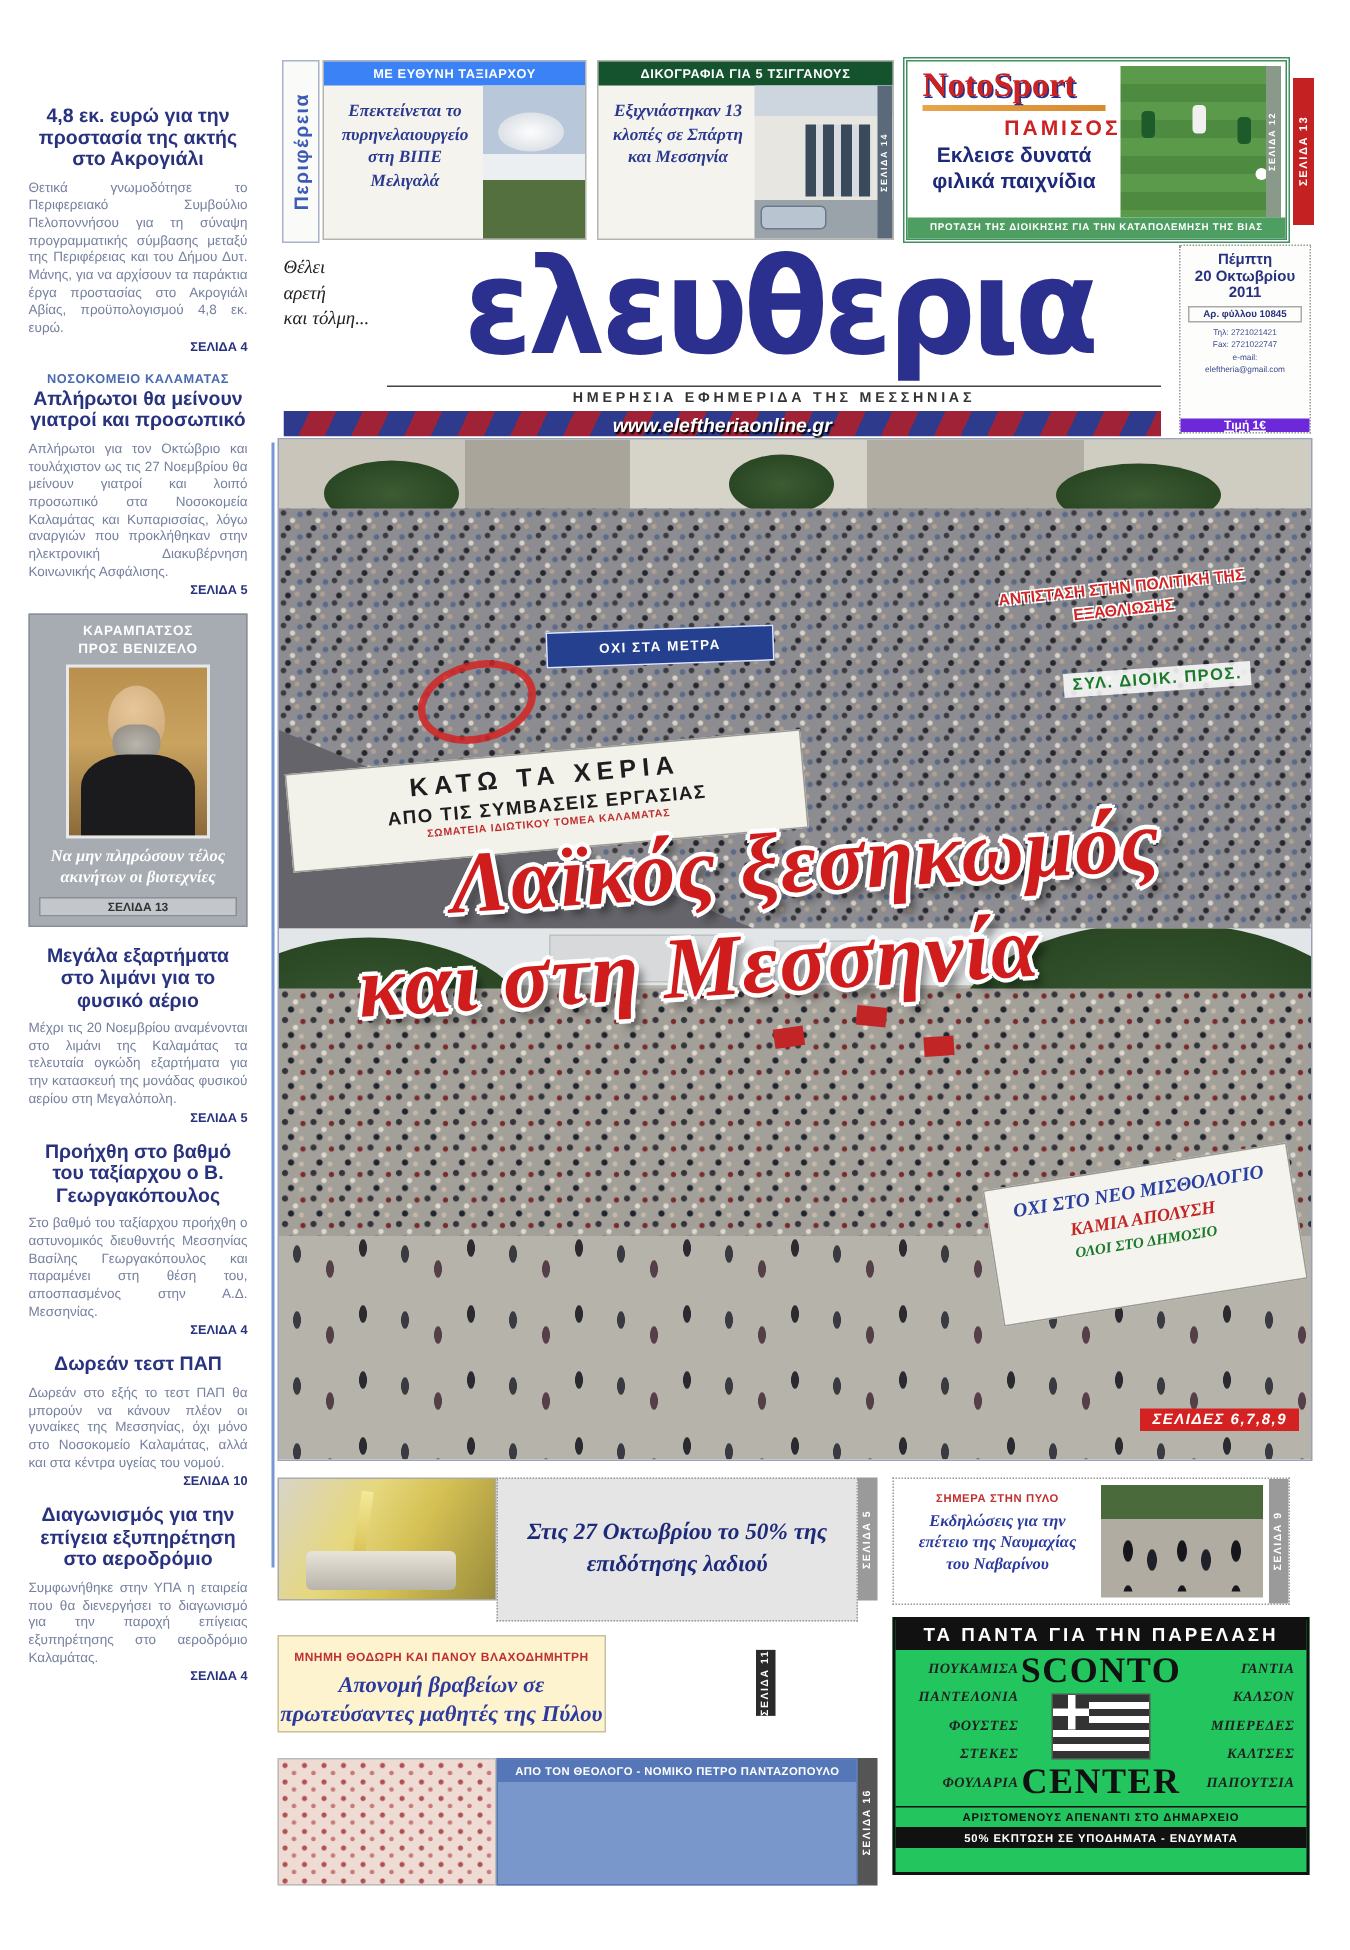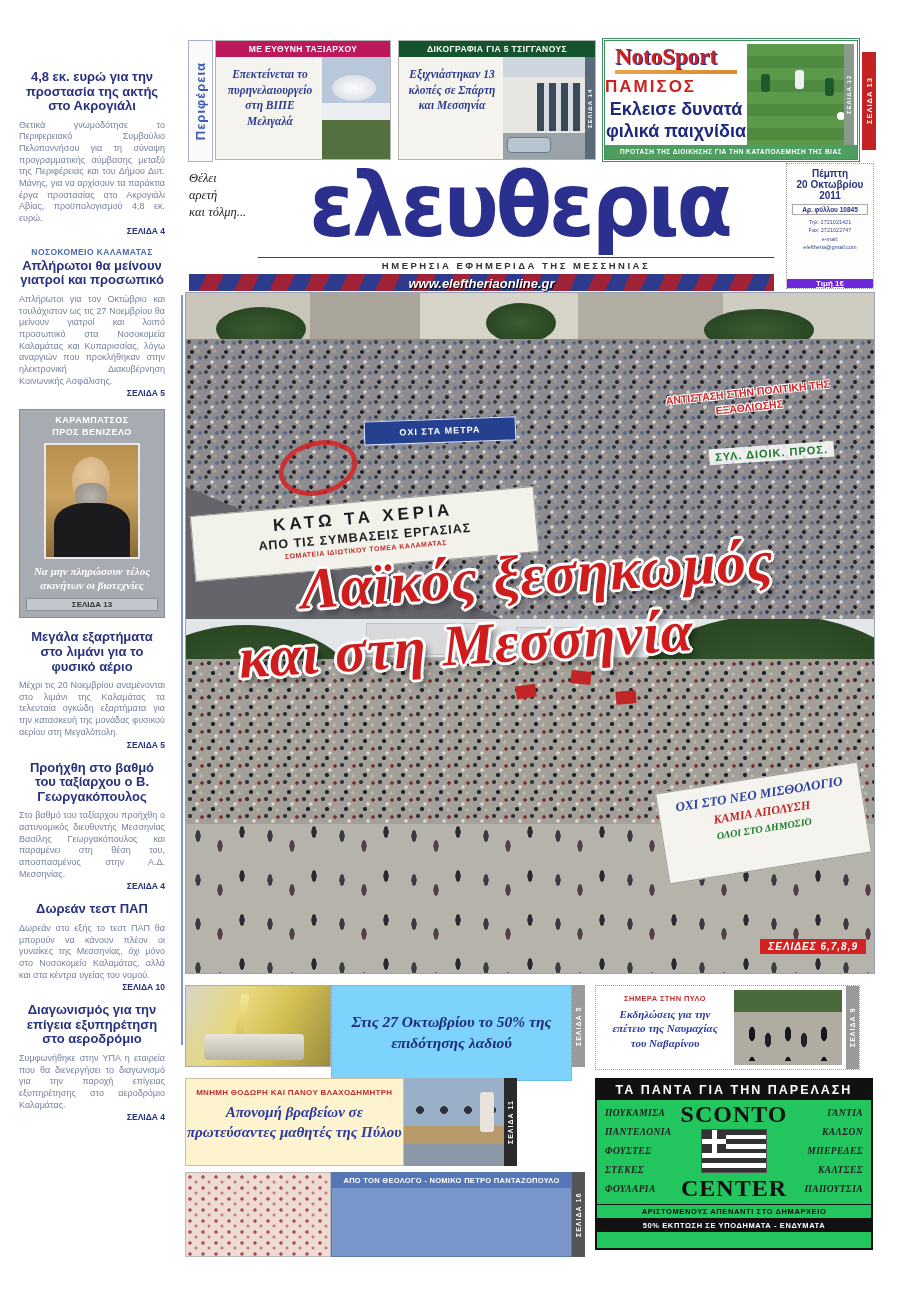--- a/index.html
+++ b/index.html
@@ -33,22 +33,22 @@
   .tb-title{flex:1;color:#2b3a8e;font-weight:bold;font-style:italic;font-size:11.5px;line-height:1.35;
             text-align:center;padding:10px 4px 0 6px;font-family:"Liberation Serif",serif;}
   .tb-photo{position:relative;overflow:hidden;}
   #periferia{position:absolute;left:188px;top:40px;width:23px;height:120px;border:1px solid #a9b2c8;background:#fafaf8;
              display:flex;align-items:center;justify-content:center;}
   #periferia span{color:#3b5bb5;font-weight:bold;font-size:13px;letter-spacing:1px;}
   #sportbox{position:absolute;left:602px;top:38px;width:258px;height:124px;border:3px double #3f8f5f;background:#fff;box-sizing:border-box;}
   .ns-logo{font-family:"Liberation Serif",serif;font-weight:bold;font-size:23px;color:#cc2222;
            text-shadow:1px 1px 0 #26308c;line-height:1;padding:4px 0 0 10px;}
   .ns-bar{height:4px;background:linear-gradient(90deg,#e8a54a,#d88a30);margin:2px 10px 3px 10px;}
-  .ns-team{color:#cc2222;font-weight:bold;font-size:17px;text-align:left;letter-spacing:2px;}
-  .ns-title{color:#1d2a7a;font-weight:bold;font-size:18px;text-align:center;line-height:1.2;margin-top:2px;}
+  .ns-team{color:#cc2222;font-weight:bold;font-size:14px;text-align:right;letter-spacing:2px;}
+  .ns-title{color:#1d2a7a;font-weight:bold;font-size:14px;text-align:center;line-height:1.2;margin-top:2px;}
   .ns-foot{position:absolute;left:0;right:0;bottom:0;height:14px;line-height:14px;background:#4e9e62;
            color:#fff;font-size:6.5px;font-weight:bold;text-align:center;letter-spacing:.5px;}
   .vtag{color:#fff;font-weight:bold;font-size:7px;display:flex;align-items:center;justify-content:center;letter-spacing:1px;}
   
   #slogan{position:absolute;left:189px;top:170px;width:80px;color:#222;font-family:"Liberation Serif",serif;
           font-style:italic;font-size:12.5px;line-height:1.35;}
   #logo{position:absolute;left:262px;top:158px;width:515px;height:96px;color:#2b2f8e;
         font-family:"DejaVu Sans",sans-serif;font-weight:bold;font-size:82px;letter-spacing:-3px;
         transform:scaleY(1.08);text-align:center;line-height:96px;}
   #sub-rule{position:absolute;left:258px;top:257px;width:516px;height:1px;background:#444;}
@@ -123,38 +123,38 @@
   #headline1{left:36px;top:248px;width:630px;font-size:58px;}
   #headline2{left:0px;top:318px;width:560px;font-size:58px;}
   #pages-badge{position:absolute;right:8px;top:646px;z-index:7;background:#d42222;color:#fff;font-weight:bold;
                font-style:italic;font-size:10px;padding:2px 8px;letter-spacing:1px;}
   
   .bstrip{position:absolute;display:flex;}
   #oilphoto{width:146px;height:82px;border:1px solid #aaa;box-sizing:border-box;
             background:linear-gradient(120deg,#d8d4c8 0%,#e6d87e 35%,#d4c053 60%,#9a8c3c 100%);position:relative;}
   .oil-jet{position:absolute;left:52px;top:8px;width:8px;height:46px;background:linear-gradient(#f4e89a,#d8c050);transform:rotate(8deg);}
   .oil-pan{position:absolute;left:18px;bottom:6px;width:100px;height:26px;background:linear-gradient(#e8e4da,#b8b4aa);border-radius:4px;}
-  #oilbox{width:241px;height:96px;background:#7dd3fc;border:1px dotted #999;box-sizing:border-box;
+  #oilbox{width:241px;height:96px;background:#e5e5e5;border:1px dotted #999;box-sizing:border-box;
           display:flex;align-items:center;justify-content:center;padding:0 10px;}
   #oilbox div{color:#1d2a7a;font-weight:bold;font-style:italic;font-size:15.5px;line-height:1.35;text-align:center;
               font-family:"Liberation Serif",serif;}
   .graytag{width:13px;background:#9a9a9a;}
   .blacktag{width:13px;background:#2a2a2a;}
   #pylosbox{position:absolute;left:595px;top:985px;width:265px;height:85px;border:1px dotted #999;background:#fff;
             box-sizing:border-box;display:flex;}
   .py-text{width:122px;padding:8px 4px 0 8px;text-align:center;}
   .py-kicker{color:#c03030;font-weight:bold;font-size:7.5px;letter-spacing:.4px;}
   .py-title{color:#2a3a9e;font-weight:bold;font-style:italic;font-size:11px;line-height:1.3;margin-top:4px;
             font-family:"Liberation Serif",serif;}
   .py-photo{flex:1;margin:4px;background:linear-gradient(180deg,#4a6a3c 0 30%,#b0aca2 30% 100%);position:relative;overflow:hidden;}
   .band{position:absolute;left:8px;top:30px;right:8px;bottom:4px;
         background-image:radial-gradient(ellipse 5px 11px at 10px 14px,#16161c 60%,transparent 70%),
           radial-gradient(ellipse 5px 11px at 26px 20px,#20202a 60%,transparent 70%);
         background-size:36px 30px;}
-  #awardsrow{position:absolute;left:185px;top:1078px;width:332px;height:88px;display:flex;}
+  #awardsrow{position:absolute;left:185px;top:1078px;width:332px;height:88px;display:flex;align-items:center;}
   #awardsbox{width:265px;background:#fdf3cf;border:1px solid #c8c0a0;box-sizing:border-box;text-align:center;padding-top:9px;}
   .aw-kicker{color:#c03030;font-weight:bold;font-size:8px;letter-spacing:.3px;}
   .aw-title{color:#2a3a9e;font-weight:bold;font-style:italic;font-size:15px;line-height:1.3;margin-top:6px;
             font-family:"Liberation Serif",serif;}
   #awardsphoto{width:122px;background:linear-gradient(180deg,#9ab0c8 0 55%,#b89a6a 55% 75%,#8a98a8 75% 100%);position:relative;overflow:hidden;}
   .aw-people{position:absolute;left:4px;top:24px;right:4px;height:26px;
              background-image:radial-gradient(circle 6px at 12px 8px,#303038 60%,transparent 70%);background-size:24px 26px;}
   #maprow{position:absolute;left:185px;top:1172px;width:400px;height:85px;display:flex;}
   #mapimg{width:146px;border:1px solid #bbb;box-sizing:border-box;background-color:#eedcd4;
           background-image:radial-gradient(circle at 4px 4px,#b05050 1.4px,transparent 2px),
@@ -229,21 +229,21 @@
       <div class="s-page">ΣΕΛΙΔΑ 4</div>
     </div>
   </div>
   <div id="sep-line"></div>
 
   <div id="periferia">
     <span class="vtext">Περιφέρεια</span>
   </div>
 
   <div class="topbox" style="left:215px;width:176px;">
-    <div class="tb-head" style="background:#be185d;">ΜΕ ΕΥΘΥΝΗ ΤΑΞΙΑΡΧΟΥ</div>
+    <div class="tb-head" style="background:#3b82f6;">ΜΕ ΕΥΘΥΝΗ ΤΑΞΙΑΡΧΟΥ</div>
     <div class="tb-body">
       <div class="tb-title">Επεκτείνεται το πυρηνελαιουργείο στη ΒΙΠΕ Μελιγαλά</div>
       <div class="tb-photo" style="width:68px;background:linear-gradient(180deg,#b8c8da 0 45%,#eceff2 45% 62%,#55703f 62% 100%);">
         <div style="position:absolute;left:10px;top:18px;width:44px;height:26px;border-radius:50%;background:radial-gradient(#fdfdfd,#cfd6dd);"></div>
       </div>
     </div>
   </div>
 
   <div class="topbox" style="left:398px;width:198px;">
     <div class="tb-head" style="background:#14532d;">ΔΙΚΟΓΡΑΦΙΑ ΓΙΑ 5 ΤΣΙΓΓΑΝΟΥΣ</div>
@@ -380,21 +380,21 @@
     <div id="mapimg"></div>
     <div id="kalamatabox">
       <div class="kl-kicker">ΑΠΟ ΤΟΝ ΘΕΟΛΟΓΟ - ΝΟΜΙΚΟ ΠΕΤΡΟ ΠΑΝΤΑΖΟΠΟΥΛΟ</div>
     </div>
     <div class="blacktag vtag vtext" style="background:#555;">ΣΕΛΙΔΑ 16</div>
   </div>
 
   <div id="ad">
     <div class="ad-head">ΤΑ ΠΑΝΤΑ ΓΙΑ ΤΗΝ ΠΑΡΕΛΑΣΗ</div>
     <div class="ad-body">
-      <div class="ad-col" style="left:8px;">
+      <div class="ad-col" style="left:8px;text-align:right;">
         <div>ΠΟΥΚΑΜΙΣΑ</div>
         <div>ΠΑΝΤΕΛΟΝΙΑ</div>
         <div>ΦΟΥΣΤΕΣ</div>
         <div>ΣΤΕΚΕΣ</div>
         <div>ΦΟΥΛΑΡΙΑ</div>
       </div>
       <div class="ad-center">
         <div class="ad-brand">SCONTO</div>
         <div class="flag">
             <div class="canton"></div>

